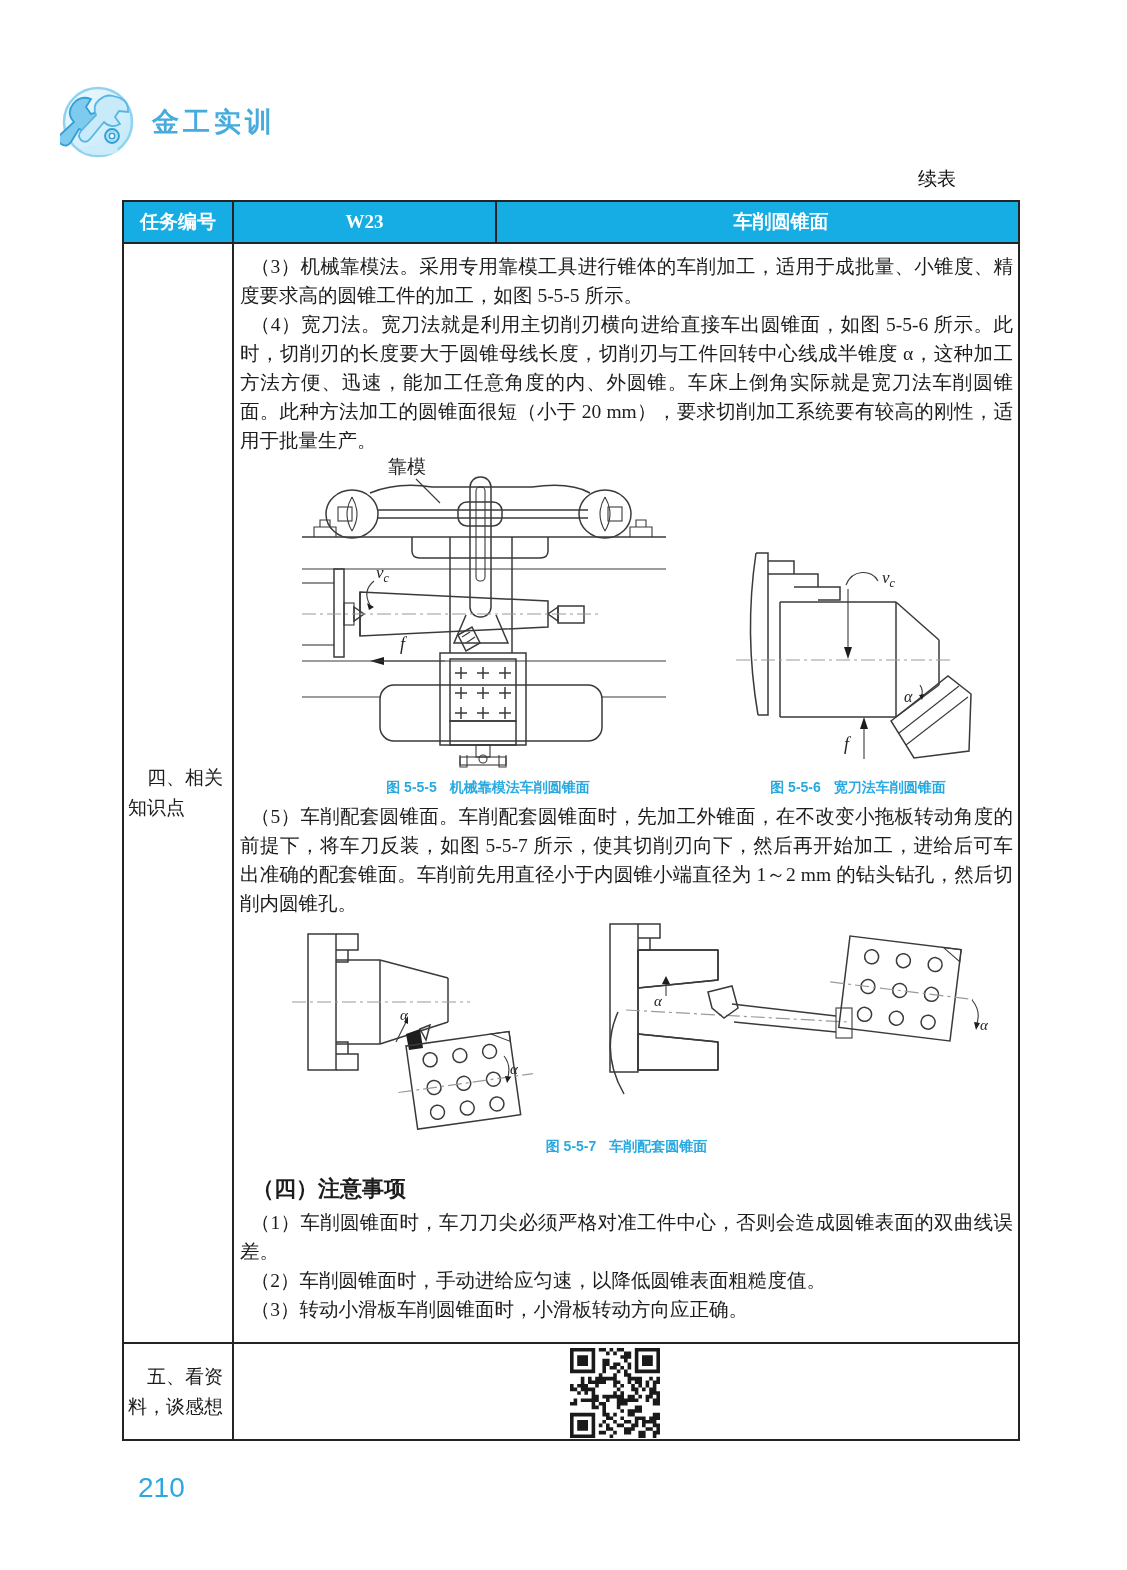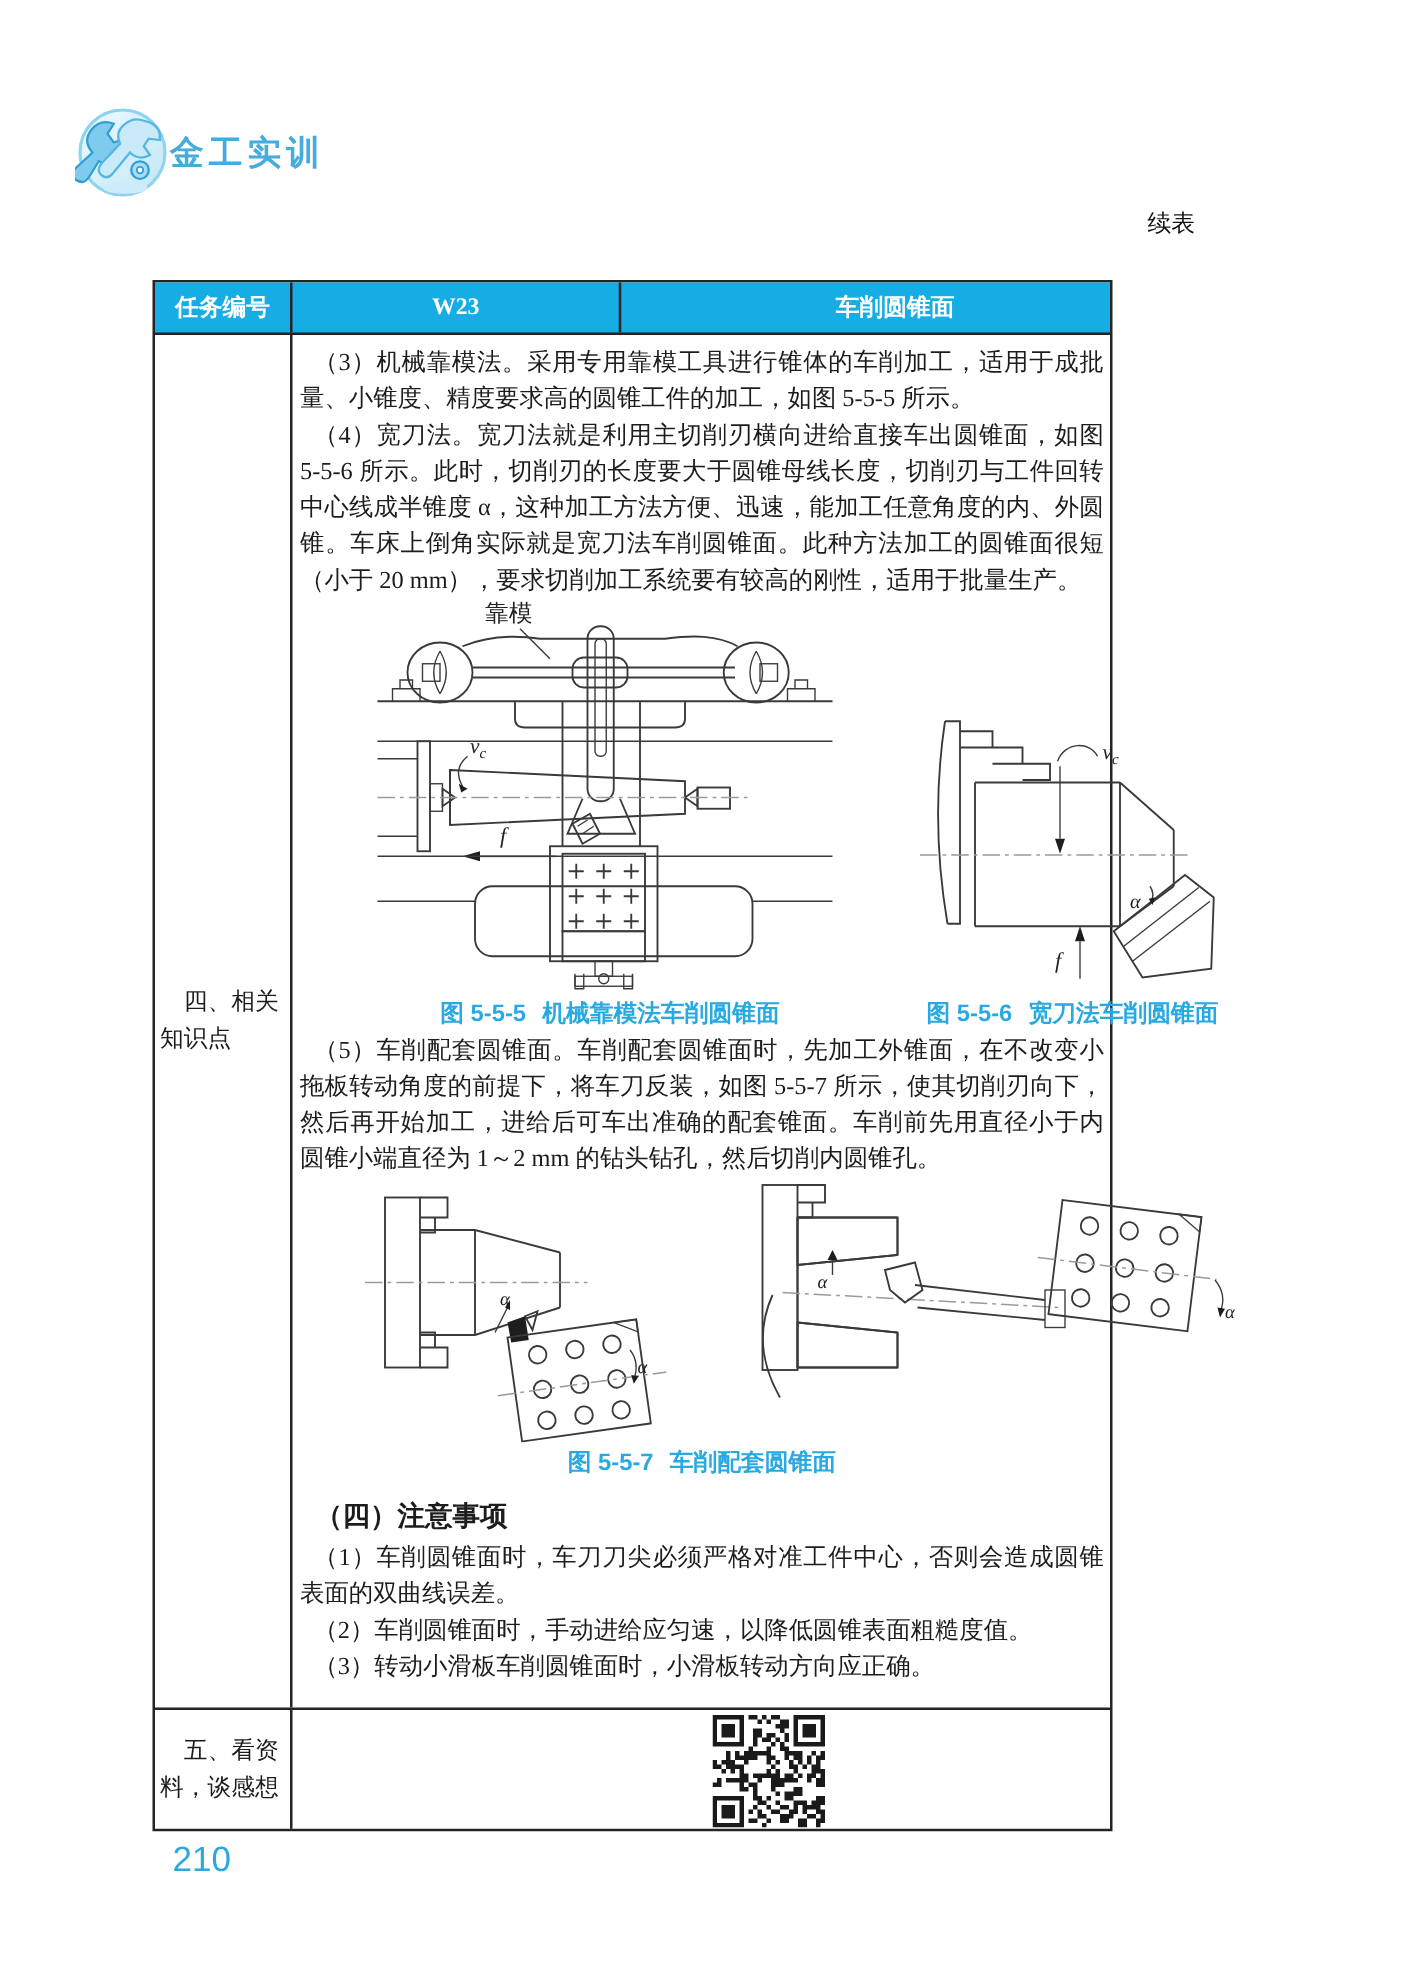--- a/index.html
+++ b/index.html
@@ -1,28 +1,28 @@
 <!DOCTYPE html>
 <html><head>
 <meta charset="utf-8">
 <style>
   html,body{margin:0;padding:0;background:#ffffff;}
   .page{position:relative;width:1127px;height:1570px;background:#fff;overflow:hidden;
         font-family:"Liberation Serif","DejaVu Serif",serif;color:#1c1c1c;}
 
   
-  .brand{position:absolute;left:60px;top:84px;display:flex;align-items:center;}
+  .brand{position:absolute;left:60px;top:84px;display:flex;align-items:center;gap:16px;}
   .brand-logo{width:76px;height:76px;display:block;}
   .brand-title{font-family:"Liberation Sans","DejaVu Sans",sans-serif;font-weight:bold;
                font-size:27px;color:#46abdd;letter-spacing:4px;}
 
   .continued{position:absolute;left:918px;top:166px;font-size:19px;color:#111;}
 
   
-  .task-table{position:absolute;left:122px;top:200px;width:768px;border:2.5px solid #262324;box-sizing:border-box;margin-top:24px;}
+  .task-table{position:absolute;left:122px;top:200px;width:898px;border:2.5px solid #262324;box-sizing:border-box;}
   .thead{display:flex;height:40px;background:#15ade4;border-bottom:2.5px solid #262324;}
   .th{display:flex;align-items:center;justify-content:center;color:#fff;
       font-family:"Liberation Sans","DejaVu Sans",sans-serif;font-weight:bold;font-size:19px;
       border-right:2.5px solid #262324;box-sizing:border-box;}
   .th:last-child{border-right:none;padding-left:47px;}
   .th.c1{width:110px;}
   .th.c2{width:263px;font-family:"Liberation Serif","DejaVu Serif",serif;}
   .th.c3{width:252px;}
   .th.c4{flex:1;}
 
@@ -36,21 +36,21 @@
                line-height:29px;text-align:justify;position:relative;}
   .content-col p{margin:0;text-indent:0.55em;}
 
   
   .figures-1{position:relative;height:347px;}
   .fig555{position:absolute;left:60px;top:2px;}
   .fig556{position:absolute;left:494px;top:90px;}
   .figures-2{position:relative;height:240px;margin-top:4px;}
   .fig557{position:absolute;left:48px;top:0;}
   .caption{position:absolute;font-family:"Liberation Sans","DejaVu Sans",sans-serif;
-           font-weight:bold;font-size:19px;color:#29a9e1;text-align:center;text-indent:0;}
+           font-weight:bold;font-size:14px;color:#29a9e1;text-align:center;text-indent:0;}
   .cap-555{left:28px;top:318px;width:440px;}
   .cap-556{left:468px;top:318px;width:300px;}
   .cap-557{left:0;top:210px;width:100%;}
   .cap-num{margin-right:13px;}
 
   .notes-title{font-family:"Liberation Sans","DejaVu Sans",sans-serif;font-weight:bold;
                font-size:22px;margin:12px 0 5px;text-indent:0.55em;}
 
   
   .qr-cell{flex:1;position:relative;}

